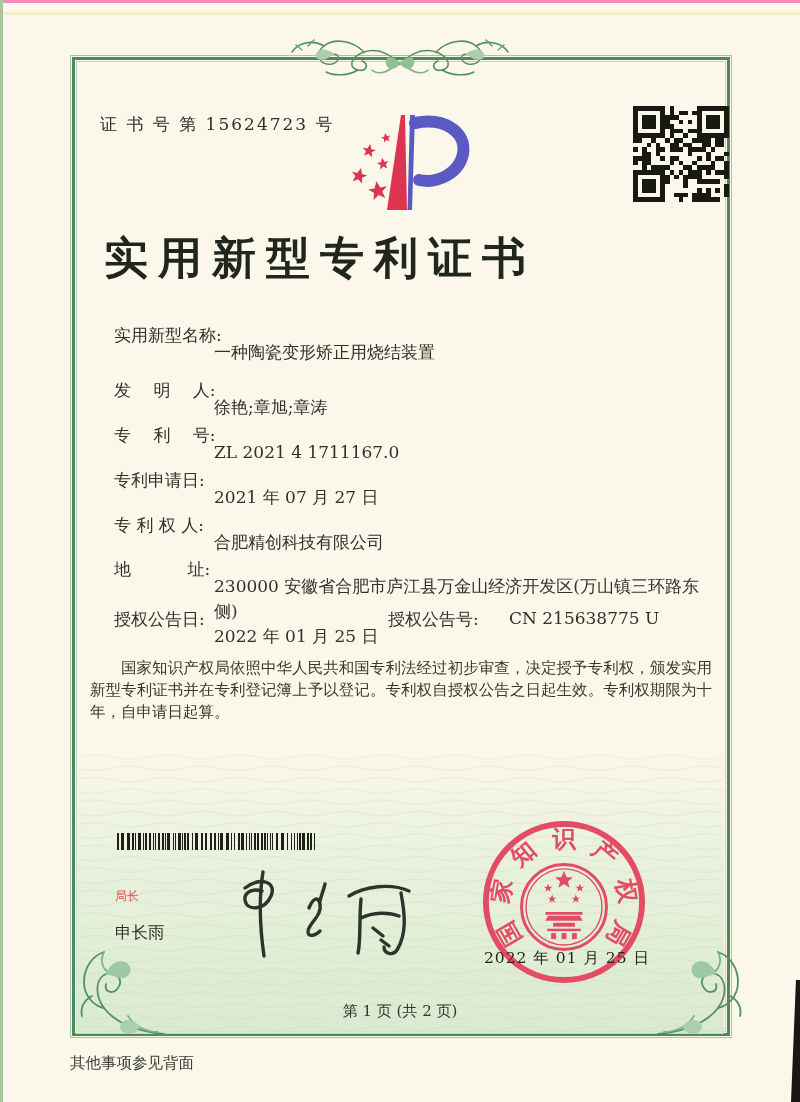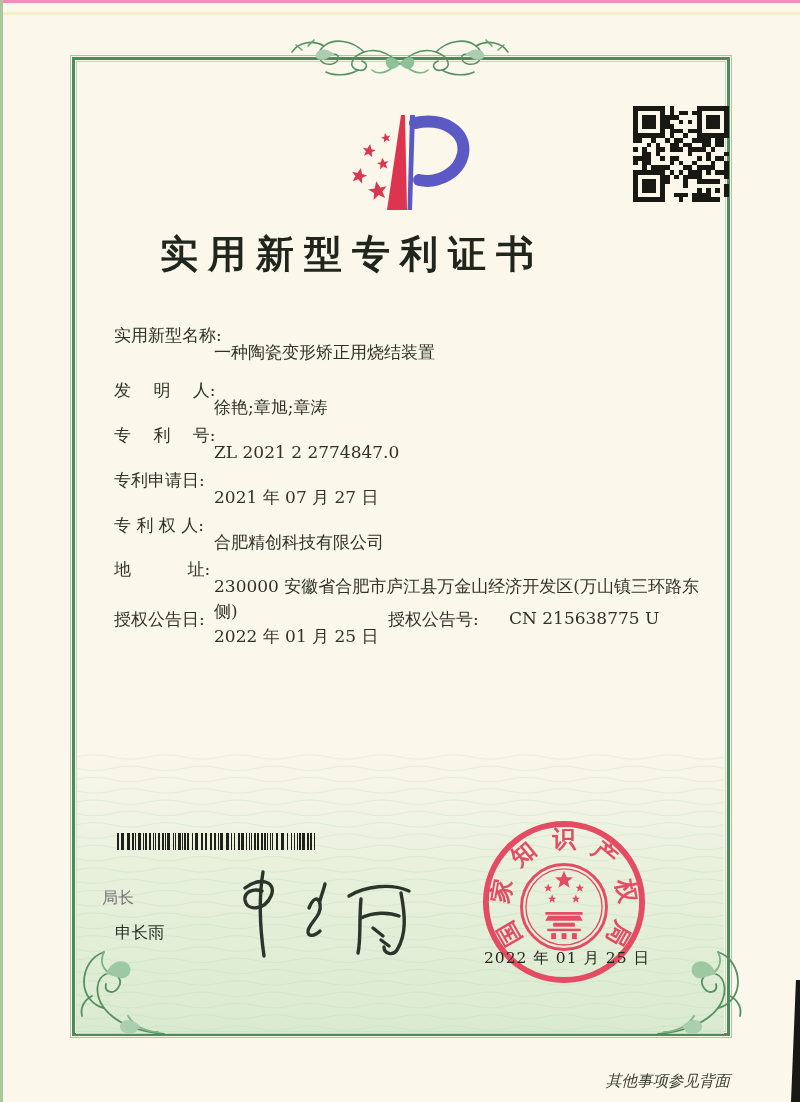--- a/index.html
+++ b/index.html
@@ -14,33 +14,33 @@
   
   .frame{position:absolute;left:70px;top:55px;width:660px;height:981px;border:1px solid #a3c8a6;}
   .frame-inner{position:absolute;inset:1px;border:3px solid #4d8a5b;}
   .frame-inner2{position:absolute;inset:1px;border:1px solid #bcd8bc;}
   
   .wave-zone{position:absolute;left:76px;top:752px;width:648px;height:282px;
     background:linear-gradient(180deg,rgba(226,240,219,0) 0%,rgba(221,237,212,.55) 35%,rgba(212,232,203,.85) 100%);}
   .wave-zone svg{position:absolute;inset:0;}
   .txt{position:absolute;white-space:pre;}
   .certno{left:100px;top:113px;font-size:17px;letter-spacing:2px;color:#2c3128;}
-  .title{left:0;top:229px;width:640px;text-align:center;font-size:38px;font-weight:600;
-         letter-spacing:10px;color:#20261d;padding-left:32px;}
+  .title{left:0;top:229px;width:640px;text-align:center;font-size:44px;font-weight:600;
+         letter-spacing:10px;color:#20261d;}
   .row{position:absolute;left:114px;font-size:17px;}
   .row .lbl{position:absolute;left:0;top:0;white-space:pre;}
   .row .val{position:absolute;left:100px;top:16px;width:486px;white-space:normal;line-height:25px;}
   .row .lbl2{position:absolute;left:274px;top:0;white-space:pre;text-align:center;}
   .row .val2{position:absolute;left:384px;top:0;white-space:pre;margin-left:11px;}
   .para{position:absolute;left:90px;width:622px;font-size:15.5px;line-height:22px;
         text-indent:2em;color:#363b2e;text-align:justify;}
-  .director{left:102px;top:888px;font-size:16px;color:#737373;}
+  .director{left:115px;top:888px;font-size:12px;color:#ef4444;}
   .director2{left:115px;top:922px;font-size:16.5px;color:#2c3128;font-family:Liberation Serif, serif;}
   .pageinfo{left:70px;top:1002px;width:660px;text-align:center;font-size:15px;color:#333;}
-  .backnote{left:70px;top:1053px;width:660px;text-align:right;font-size:15.5px;color:#3a4034;font-style:italic;margin-top:18px;}
+  .backnote{left:70px;top:1053px;width:660px;text-align:left;font-size:15.5px;color:#3a4034;}
   .sealdate{position:absolute;left:482px;top:948px;width:170px;text-align:center;font-size:15.5px;
             color:#26261f;letter-spacing:1px;}
   .abs{position:absolute;}
 </style>
 </head>
 <body>
 
 <div class="stage">
 
   <div class="scan-top"></div>
@@ -114,20 +114,21 @@
       <path d="M4,88 C28,86 52,78 64,62 C74,48 72,32 62,28 C52,24 44,34 50,42 C55,49 64,46 62,38"></path>
       <path d="M64,62 C74,60 84,50 84,36 C84,22 76,10 64,6"></path>
       <path d="M64,6 C68,14 66,22 60,26" stroke="#7ab583"></path>
       <path d="M40,70 C34,80 22,86 10,86" stroke="#7ab583"></path>
       <path d="M62,28 C58,16 46,12 40,18 C34,24 40,34 48,32" fill="#9cc8a2" stroke="none"></path>
       <path d="M28,80 C36,72 46,72 48,80 C49,86 40,90 32,86" fill="#a9cfae" stroke="none"></path>
       <path d="M76,50 C84,54 88,62 86,70"></path>
     </g>
   </svg>
 
+  <div class="txt certno">证 书 号 第 15624723 号</div>
 
   <svg class="abs" style="left:322px;top:112px;" width="158" height="104" viewBox="0 0 158 104">
     <defs>
       <path id="star" d="M0,-10 L2.9,-3.1 L9.5,-3.1 L4.2,1.2 L5.9,8.1 L0,4 L-5.9,8.1 L-4.2,1.2 L-9.5,-3.1 L-2.9,-3.1 Z"></path>
     </defs>
     <path d="M79,3 L83,3 L85,98 L65,98 Z" fill="#dd3550"></path>
     <path d="M88,3 L93,3 L90,98 L85.5,98 Z" fill="#5b5ac4"></path>
     <path d="M93,11 C122,5 145,20 141,42 C137,61 116,72 97,68" fill="none" stroke="#5b5ac4" stroke-width="12" stroke-linecap="round"></path>
     <use href="#star" transform="translate(64,26) scale(0.5) rotate(-12)" fill="#dd3550"></use>
     <use href="#star" transform="translate(47,39) scale(0.7) rotate(10)" fill="#dd3550"></use>
@@ -288,41 +289,42 @@
   <div class="row" style="top:324px;">
     <span class="lbl">实用新型名称:</span>
     <span class="val">一种陶瓷变形矫正用烧结装置</span>
   </div>
   <div class="row" style="top:379px;">
     <span class="lbl">发　 明　 人:</span>
     <span class="val">徐艳;章旭;章涛</span>
   </div>
   <div class="row" style="top:424px;">
     <span class="lbl">专　 利　 号:</span>
-    <span class="val">ZL 2021 2 2774847.0</span>
+    <span class="val">ZL 2021 4 1711167.0</span>
   </div>
   <div class="row" style="top:469px;">
     <span class="lbl">专利申请日:</span>
     <span class="val">2021 年 07 月 27 日</span>
   </div>
   <div class="row" style="top:514px;">
     <span class="lbl">专 利 权 人:</span>
     <span class="val">合肥精创科技有限公司</span>
   </div>
   <div class="row" style="top:558px;">
     <span class="lbl">地　　　 址:</span>
     <span class="val">230000 安徽省合肥市庐江县万金山经济开发区(万山镇三环路东侧)</span>
   </div>
   <div class="row" style="top:608px;">
     <span class="lbl">授权公告日:</span>
     <span class="val" style="width:260px;">2022 年 01 月 25 日</span>
     <span class="lbl2">授权公告号:</span>
     <span class="val2">CN 215638775 U</span>
   </div>
 
+  <p class="para" style="top:641px;">国家知识产权局依照中华人民共和国专利法经过初步审查，决定授予专利权，颁发实用新型专利证书并在专利登记簿上予以登记。专利权自授权公告之日起生效。专利权期限为十年，自申请日起算。</p>
 
   <svg id="barcode" class="abs" style="left:117px;top:833px;" width="200" height="17" viewBox="0 0 200 17" shape-rendering="crispEdges">
       <rect x="0" y="0" width="2" height="17" fill="#20201a"></rect>
       <rect x="4" y="0" width="3" height="17" fill="#20201a"></rect>
       <rect x="10" y="0" width="3" height="17" fill="#20201a"></rect>
       <rect x="15" y="0" width="2" height="17" fill="#20201a"></rect>
       <rect x="18" y="0" width="1" height="17" fill="#20201a"></rect>
       <rect x="21" y="0" width="3" height="17" fill="#20201a"></rect>
       <rect x="26" y="0" width="1" height="17" fill="#20201a"></rect>
       <rect x="28" y="0" width="2" height="17" fill="#20201a"></rect>
@@ -418,15 +420,16 @@
         <rect x="74" y="106" width="22" height="4"></rect>
         <rect x="68" y="112" width="34" height="2.5"></rect>
         <rect x="72" y="116.5" width="5" height="6"></rect>
         <rect x="82.5" y="116.5" width="5" height="6"></rect>
         <rect x="93" y="116.5" width="5" height="6"></rect>
       </g>
     </g>
   </svg>
   <div class="sealdate">2022 年 01 月 25 日</div>
 
+  <div class="txt pageinfo">第 1 页 (共 2 页)</div>
   <div class="txt backnote">其他事项参见背面</div>
 
 </div>
 
 </body></html>

